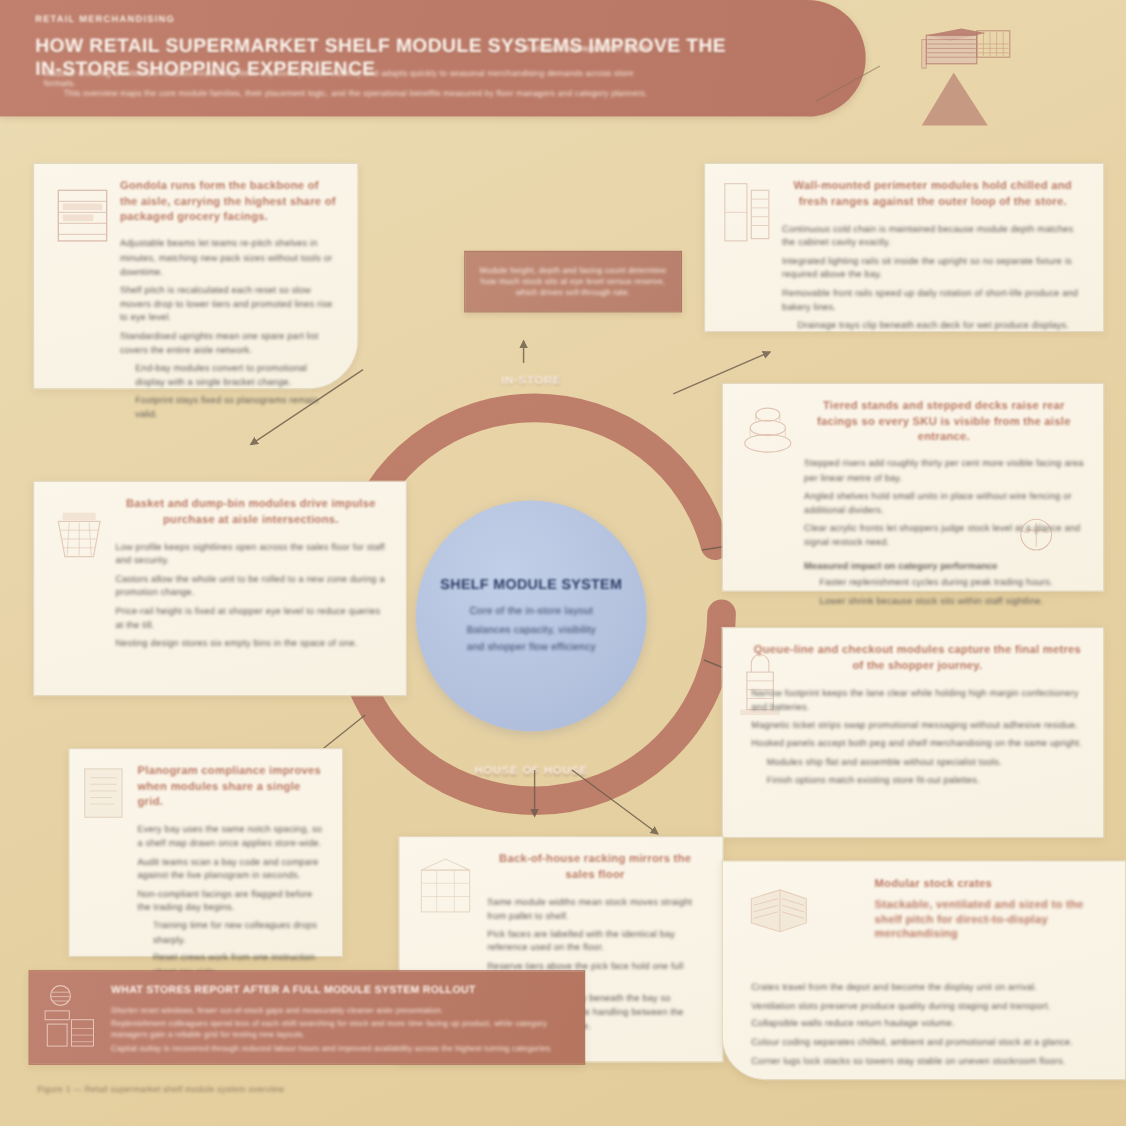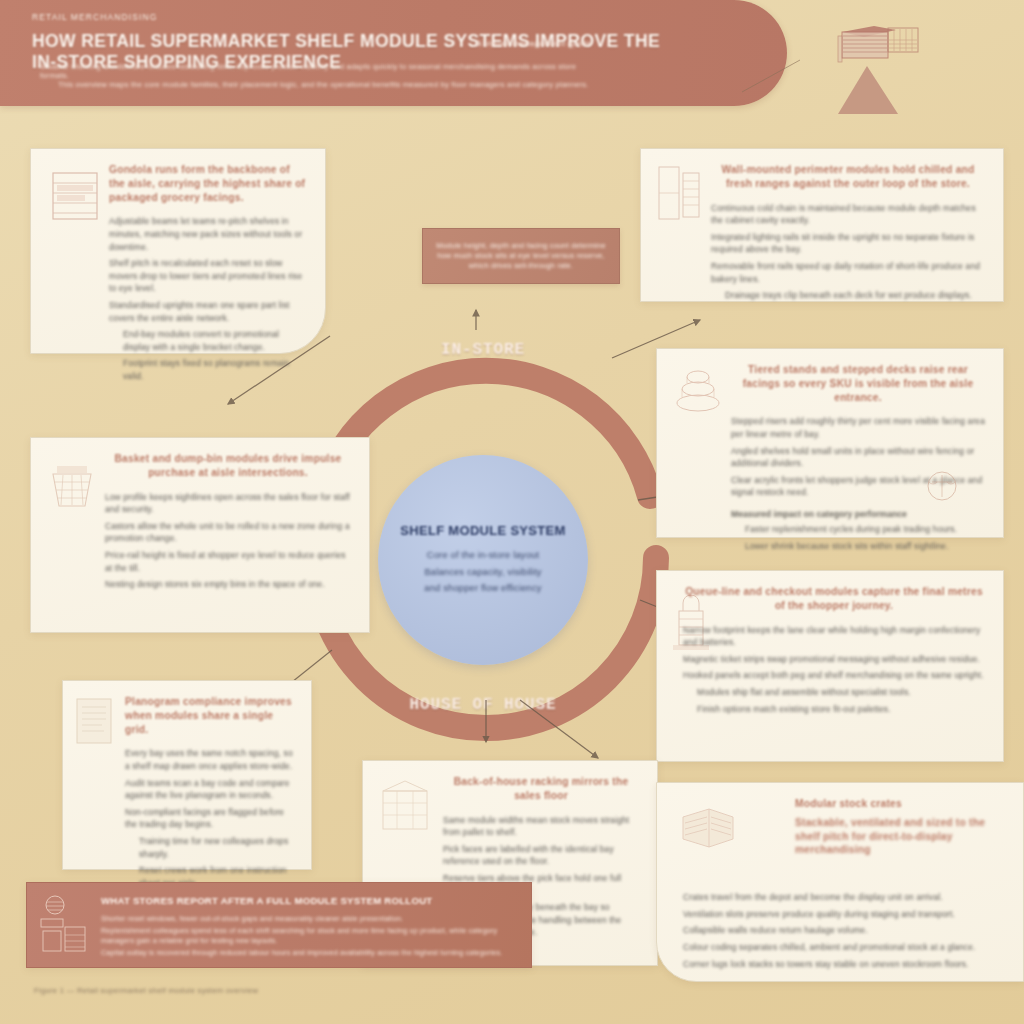--- a/index.html
+++ b/index.html
@@ -24,21 +24,21 @@
   
   #header{
     position:absolute;left:0;top:0;width:787px;height:106px;
     background:linear-gradient(100deg,#c0806d 0%,#bb7a67 55%,#b87765 100%);
     border-radius:0 70px 70px 0;
     box-shadow:0 2px 6px rgba(120,70,50,.18);
     overflow:hidden;
   }
   #header .eyebrow{
     position:absolute;left:32px;top:12px;
-    font-size:8.5px;font-weight:400;letter-spacing:1.1px;
+    font-size:8.5px;font-weight:700;letter-spacing:1.1px;
     color:#f6ece2;text-transform:uppercase;
   }
   #header .h-title{
     position:absolute;left:32px;top:31px;width:640px;
     font-size:17.5px;font-weight:700;letter-spacing:.4px;
     color:#fdf6ef;
     text-shadow:0 1px 1px rgba(90,45,30,.28);
   }
   #header .h-title-sub{
     position:absolute;left:476px;top:39px;
@@ -69,24 +69,23 @@
     margin-bottom:9px;
   }
   #hub .hub-line{
     font-size:9.3px;color:#3a4769;line-height:1.15;margin:3px 0;
     letter-spacing:.2px;
   }
 
   
   #arcs{position:absolute;left:256px;top:300px;width:460px;height:460px;}
   .arc-label{
-    position:absolute;color:#fbeee6;font-size:16px;font-weight:700;
+    position:absolute;color:#fbeee6;font-size:10px;font-weight:700;
     letter-spacing:.9px;text-align:center;width:160px;
     text-shadow:0 1px 1px rgba(110,60,45,.35);
-    font-family:Liberation Mono, monospace;
   }
   #arc-top-label{left:403px;top:341px;}
   #arc-bot-label{left:403px;top:696px;}
 
   
   #links{position:absolute;left:0;top:0;width:1024px;height:1024px;pointer-events:none;}
 
   
   .card{
     position:absolute;

